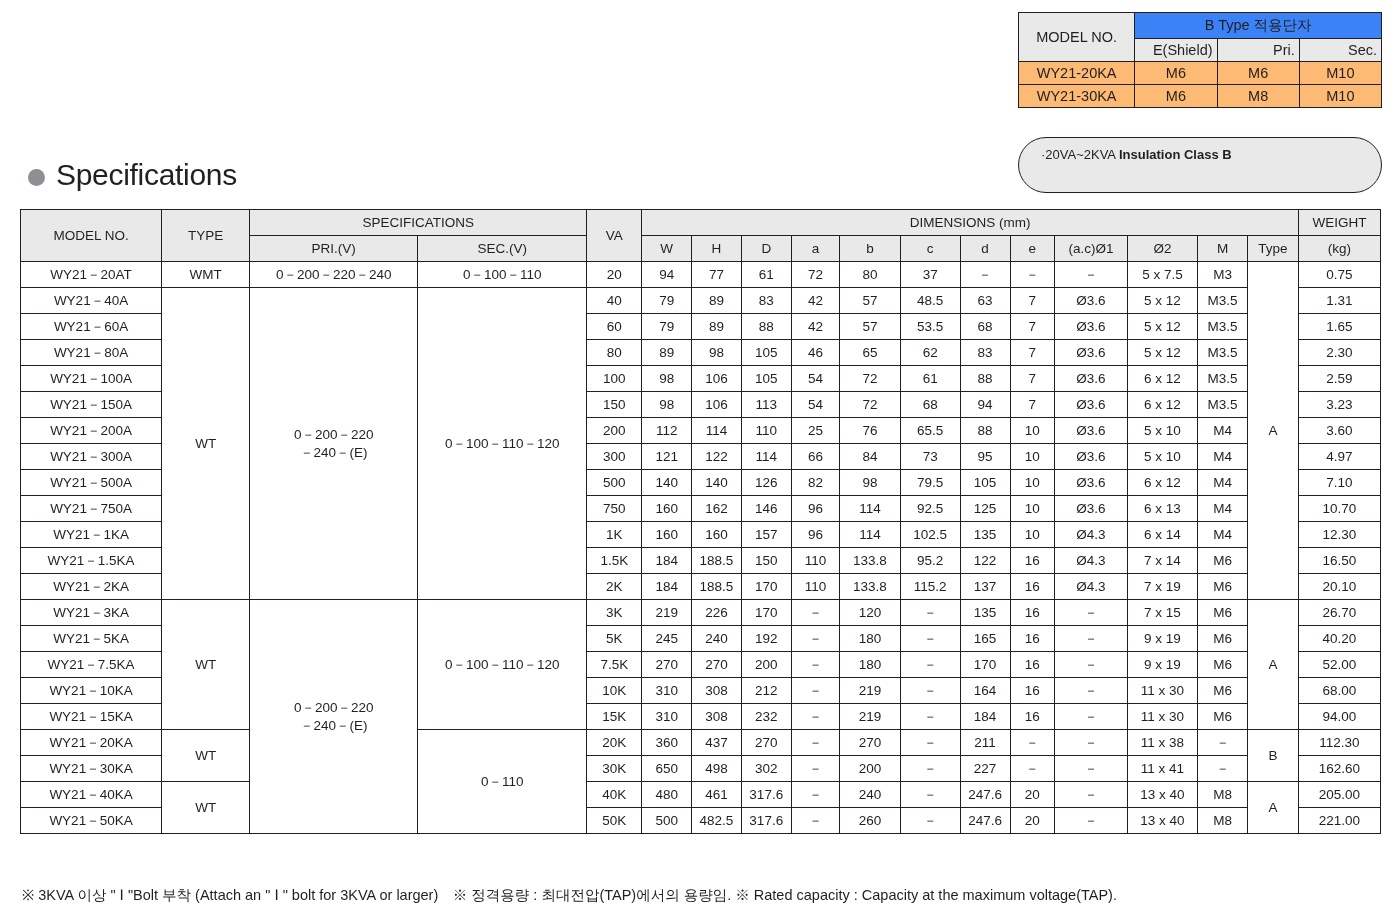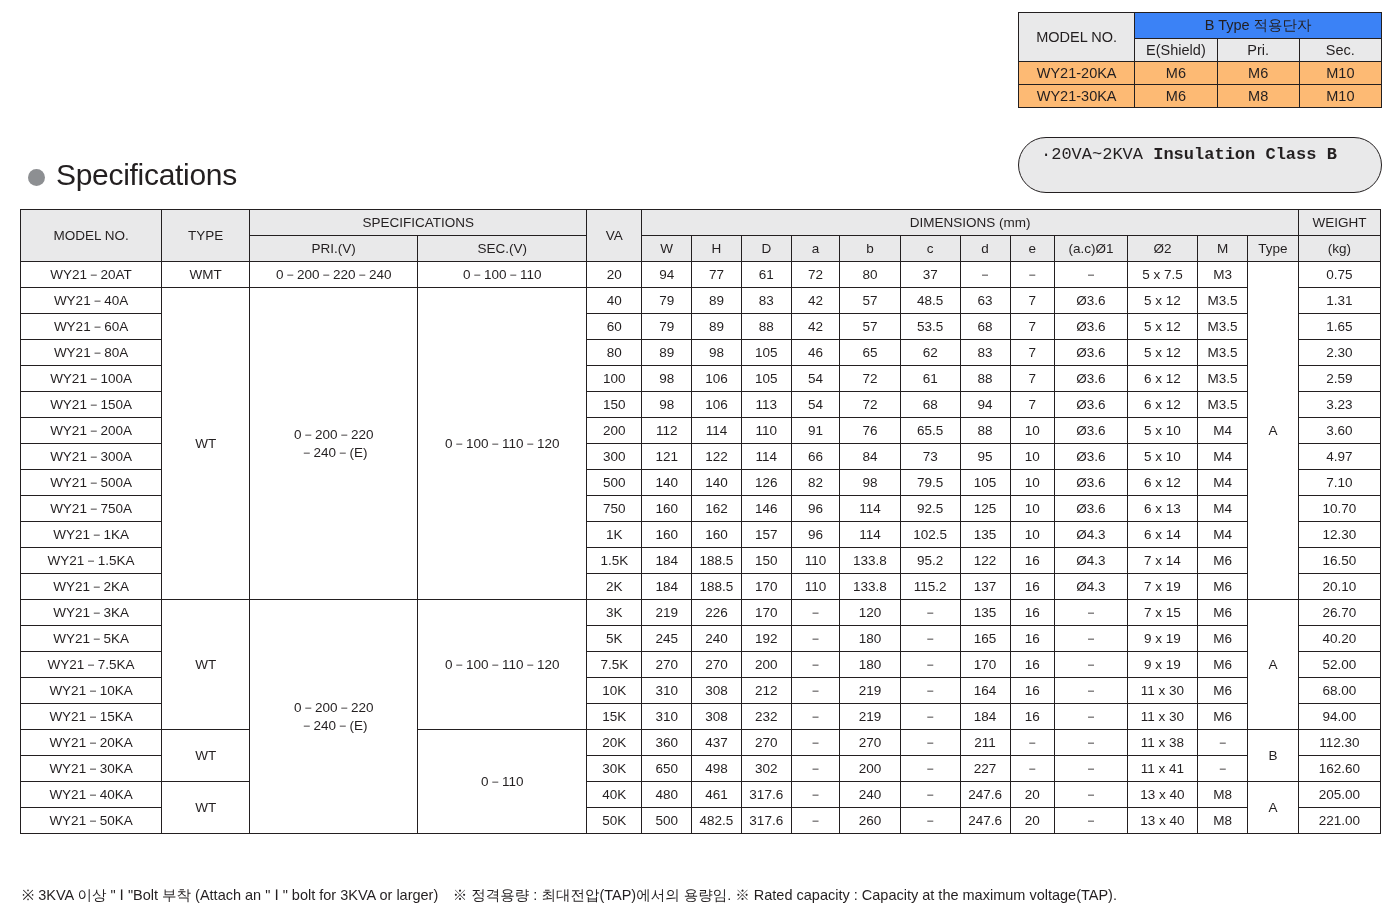--- a/index.html
+++ b/index.html
@@ -29,36 +29,35 @@
   table.btype td, table.btype th {
     border: 1px solid #231f20;
     text-align: center;
     padding: 3px 4px;
     font-weight: normal;
     background: #fdba74;
   }
   table.btype .hd { background: #e9e9ea; }
   table.btype .hd-title { background: #3b82f6; }
   table.btype td.model { width: 116px; }
-  table.btype td.c3 { width: 82px; }
+  table.btype td.c3 { width: 82px; text-align: right; }
 
   
   .ins-box {
     position: absolute;
     left: 1018px;
     top: 137px;
     width: 364px;
     height: 56px;
     border: 1px solid #231f20;
     border-radius: 28px;
     background: #e9e9ea;
     padding: 6px 0 0 22px;
-    font-size: 17px;
+    font-size: 13px;
     line-height: 22px;
-    font-family: Liberation Mono, monospace;
   }
   .ins-box .b { font-weight: bold; }
 
   
   .spec-head {
     position: absolute;
     left: 28px;
     top: 158px;
     font-size: 30px;
     letter-spacing: -0.3px;
@@ -307,21 +306,21 @@
       <td>6 x 12</td>
       <td>M3.5</td>
       <td>3.23</td>
     </tr>
     <tr>
       <td class="model-cell">WY21－200A</td>
       <td>200</td>
       <td>112</td>
       <td>114</td>
       <td>110</td>
-      <td>91</td>
+      <td>25</td>
       <td>76</td>
       <td>65.5</td>
       <td>88</td>
       <td>10</td>
       <td>Ø3.6</td>
       <td>5 x 10</td>
       <td>M4</td>
       <td>3.60</td>
     </tr>
     <tr>

